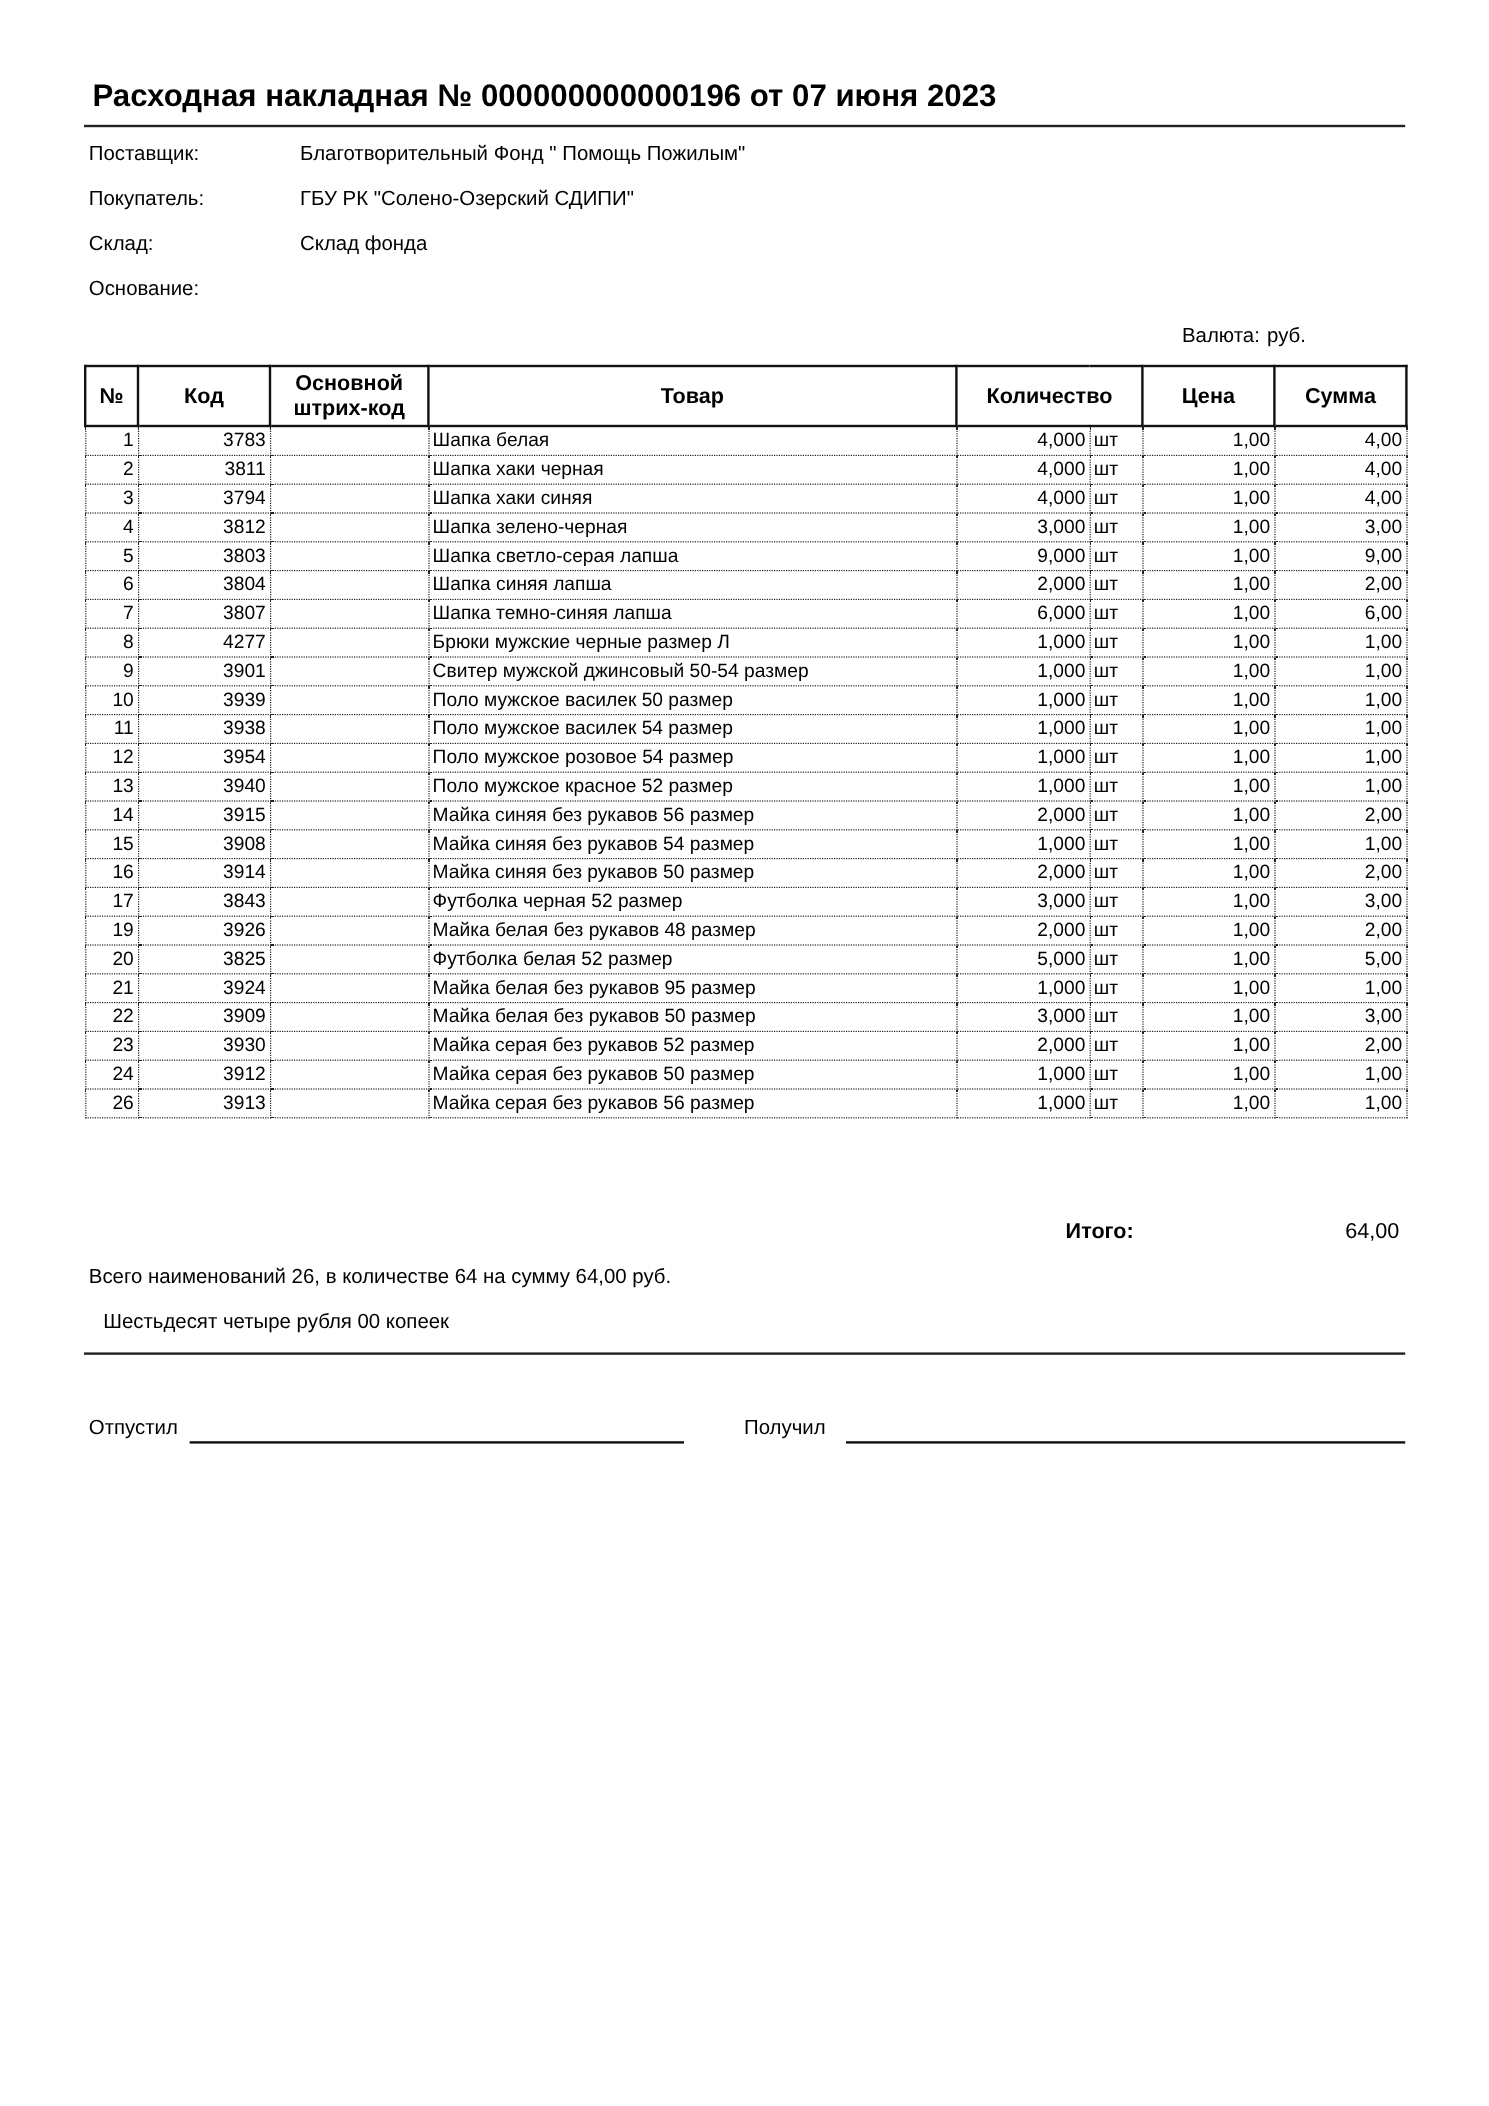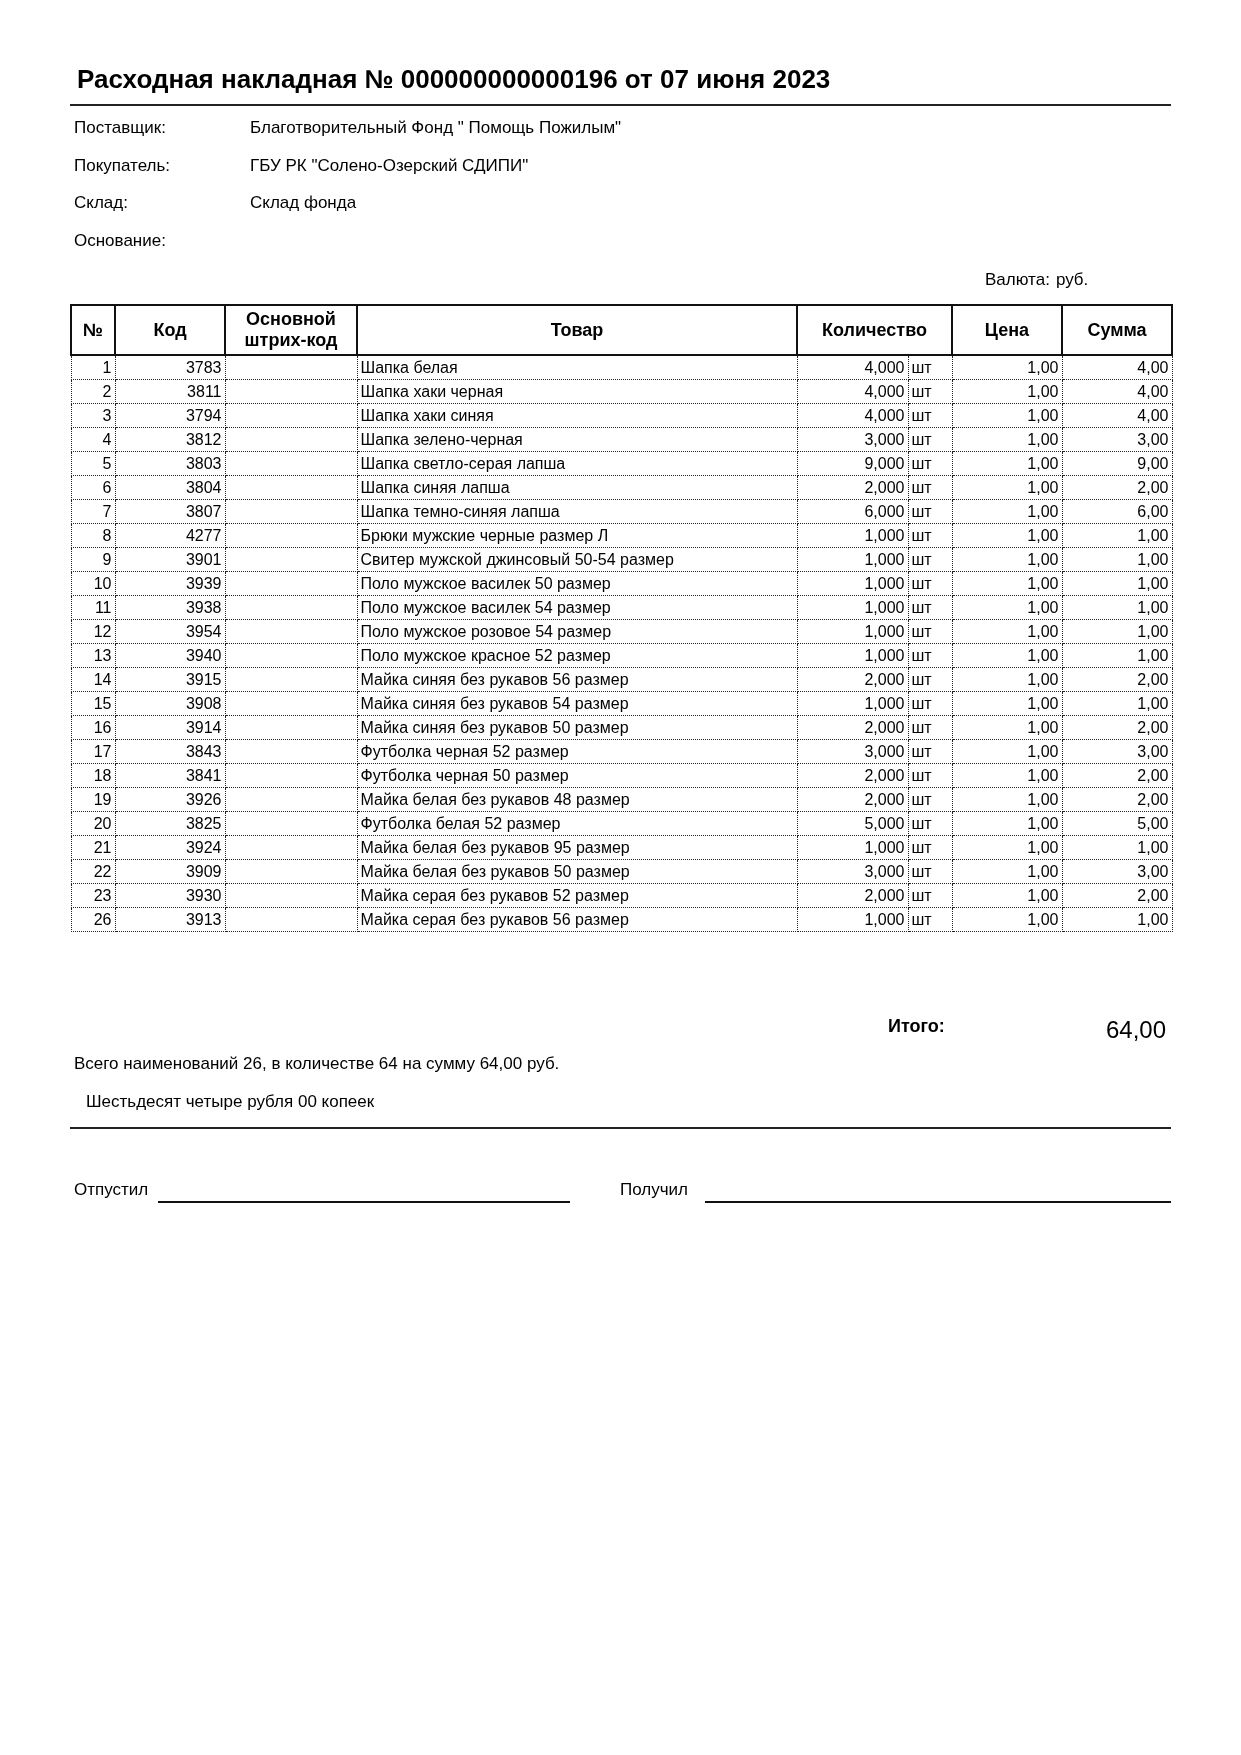--- a/index.html
+++ b/index.html
@@ -13,21 +13,21 @@
 
   table.goods { position: absolute; left: 70px; top: 304px; border-collapse: collapse; table-layout: fixed; width: 1101px; font-size: 16px; }
   table.goods th { border: 2px solid #111; font-weight: bold; font-size: 18px; height: 48px; text-align: center; line-height: 21px; padding: 0; }
   table.goods td { border: 1.5px dotted #222; height: 23px; padding: 0 3px; white-space: nowrap; overflow: hidden; line-height: 23px; }
   table.goods td.num { text-align: right; }
   table.goods td.name { text-align: left; }
   table.goods td.unit { text-align: left; padding-left: 3px; }
   table.goods td.qty { text-align: right; border-right: 1.5px dotted #222; }
 
   .total-label { position: absolute; left: 888px; top: 1016px; font-size: 18px; font-weight: bold; }
-  .total-value { position: absolute; right: 75px; top: 1016px; font-size: 24px; }
+  .total-value { position: absolute; right: 75px; top: 1016px; font-size: 18px; }
   .summary { position: absolute; left: 74px; top: 1054px; font-size: 17px; white-space: nowrap; }
   .words { position: absolute; left: 86px; top: 1092px; font-size: 17px; white-space: nowrap; }
   .bottom-rule { position: absolute; left: 70px; top: 1127px; width: 1101px; height: 2px; background: #222; }
   .sig-label { position: absolute; top: 1180px; font-size: 17px; }
   .sig-line { position: absolute; top: 1201px; height: 1.5px; background: #111; }
 </style>
 </head>
 <body>
 
 <div class="title">Расходная накладная № 000000000000196 от 07 июня 2023</div>
@@ -233,30 +233,20 @@
         <td class="num">17</td>
         <td class="num">3843</td>
         <td class="name"></td>
         <td class="name">Футболка черная 52 размер</td>
         <td class="qty">3,000</td>
         <td class="unit">шт</td>
         <td class="num">1,00</td>
         <td class="num">3,00</td>
       </tr>
       <tr>
-        <td class="num">18</td>
-        <td class="num">3841</td>
-        <td class="name"></td>
-        <td class="name">Футболка черная 50 размер</td>
-        <td class="qty">2,000</td>
-        <td class="unit">шт</td>
-        <td class="num">1,00</td>
-        <td class="num">2,00</td>
-      </tr>
-      <tr>
         <td class="num">19</td>
         <td class="num">3926</td>
         <td class="name"></td>
         <td class="name">Майка белая без рукавов 48 размер</td>
         <td class="qty">2,000</td>
         <td class="unit">шт</td>
         <td class="num">1,00</td>
         <td class="num">2,00</td>
       </tr>
       <tr>
@@ -291,20 +281,30 @@
       </tr>
       <tr>
         <td class="num">23</td>
         <td class="num">3930</td>
         <td class="name"></td>
         <td class="name">Майка серая без рукавов 52 размер</td>
         <td class="qty">2,000</td>
         <td class="unit">шт</td>
         <td class="num">1,00</td>
         <td class="num">2,00</td>
+      </tr>
+      <tr>
+        <td class="num">24</td>
+        <td class="num">3912</td>
+        <td class="name"></td>
+        <td class="name">Майка серая без рукавов 50 размер</td>
+        <td class="qty">1,000</td>
+        <td class="unit">шт</td>
+        <td class="num">1,00</td>
+        <td class="num">1,00</td>
       </tr>
       <tr>
         <td class="num">26</td>
         <td class="num">3913</td>
         <td class="name"></td>
         <td class="name">Майка серая без рукавов 56 размер</td>
         <td class="qty">1,000</td>
         <td class="unit">шт</td>
         <td class="num">1,00</td>
         <td class="num">1,00</td>

